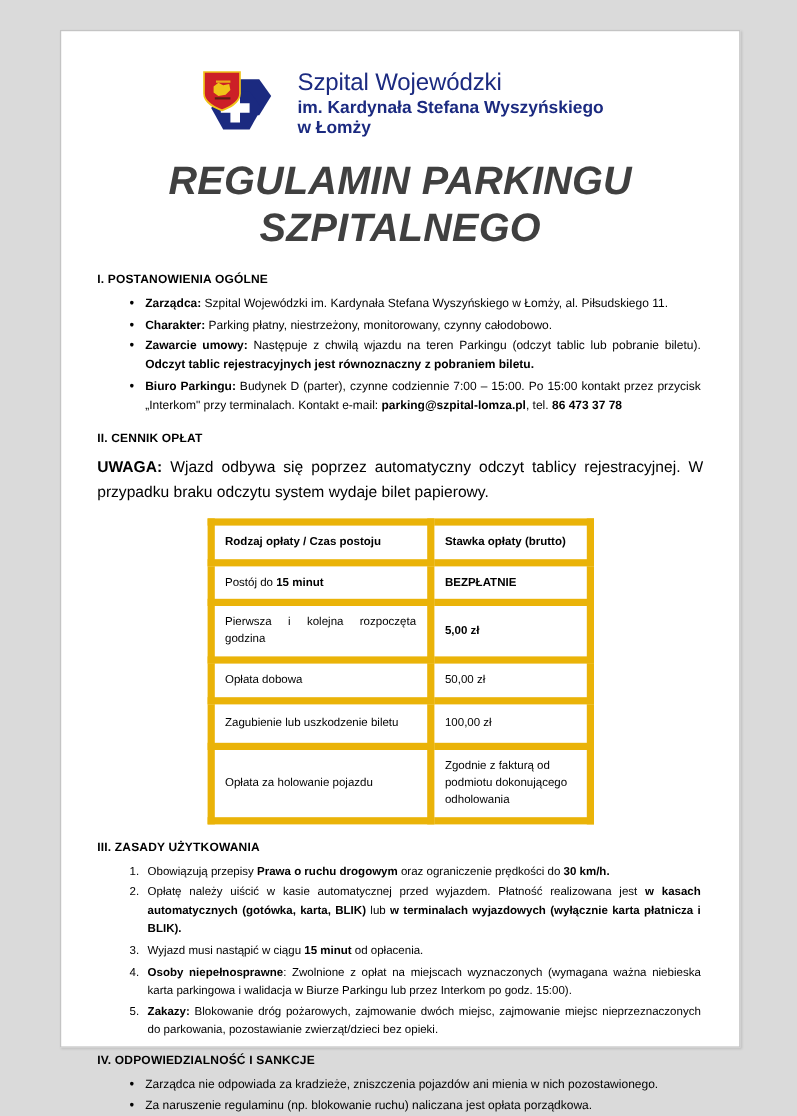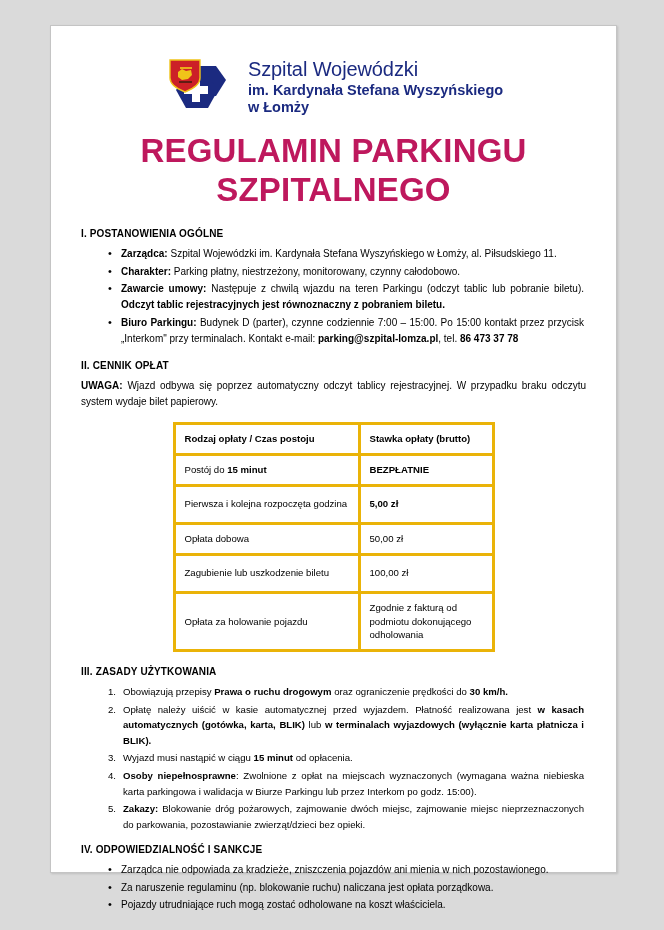--- a/index.html
+++ b/index.html
@@ -66,21 +66,22 @@
   }
 
   
   .doc-title {
     text-align: center;
     font-size: 33px;
     font-weight: bold;
     line-height: 1.18;
     letter-spacing: 0.2px;
     margin: 14px 0 18px 0;
-    color: #be185d;
+    color: #404040;
+    font-style: italic;
   }
 
   
   h2.section {
     font-size: 10px;
     font-weight: bold;
     margin: 12px 0 7px 4px;
     letter-spacing: 0.15px;
     color: #000;
   }
@@ -127,40 +128,40 @@
     position: absolute;
     left: -15px;
     top: 0;
     font-size: 9.6px;
   }
 
   b, strong { font-weight: bold; }
 
   
   .uwaga {
-    font-size: 10px;
+    font-size: 13px;
     line-height: 1.62;
     text-align: justify;
     margin: 6px 4px 12px 4px;
   }
 
   
   .table-wrap {
     display: flex;
     justify-content: center;
     margin: 10px 0 14px 0;
   }
   table.prices {
     border-collapse: collapse;
     width: 322px;
     table-layout: fixed;
   }
   table.prices th,
   table.prices td {
-    border: 3px solid #eab308;
+    border: 6px solid #eab308;
     font-size: 9.6px;
     padding: 7px 9px;
     vertical-align: middle;
     text-align: left;
     line-height: 1.45;
   }
   table.prices th {
     font-weight: bold;
     height: 24px;
   }

